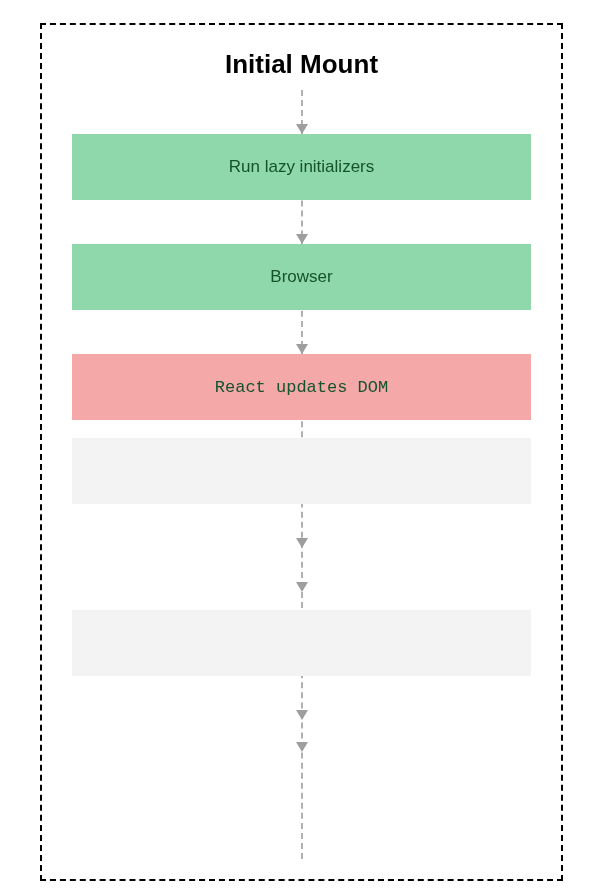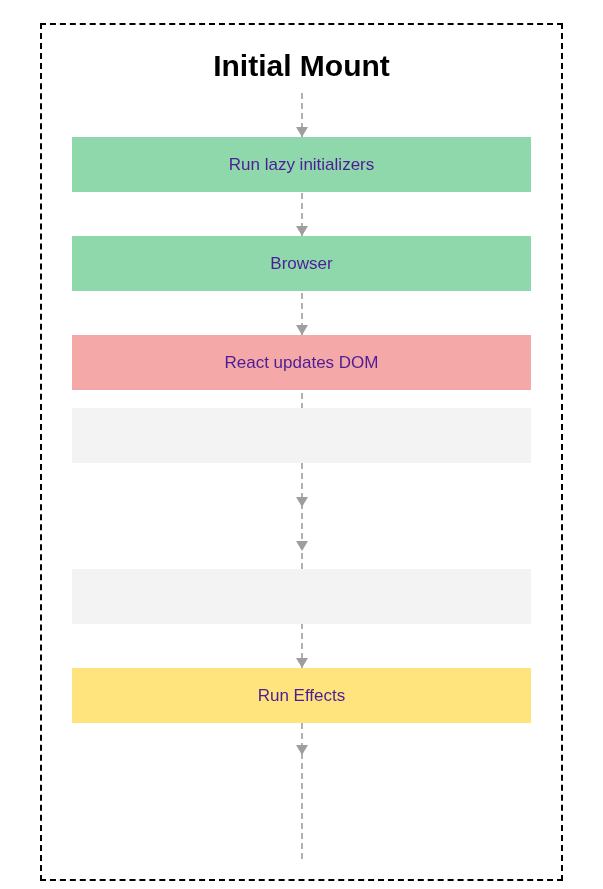--- a/index.html
+++ b/index.html
@@ -19,21 +19,21 @@
       border: 2px dashed #000;
       width: 100%;
       height: 100%;
       padding: 24px 30px 20px 30px;
       position: relative;
       display: flex;
       flex-direction: column;
       align-items: center;
     }
     .title {
-      font-size: 30px;
+      font-size: 26px;
       font-weight: 700;
       color: #000;
       margin-bottom: 10px;
       text-align: center;
     }
     .flow-area {
       position: relative;
       width: 100%;
       flex: 1;
       display: flex;
@@ -45,34 +45,35 @@
       left: 50%;
       transform: translateX(-50%);
       top: 0;
       bottom: 0;
       width: 0;
       border-left: 2px dashed #b0b0b0;
       z-index: 0;
     }
     .box {
       width: 100%;
-      height: 55px;
+      height: 66px;
       display: flex;
       align-items: center;
       justify-content: center;
       font-size: 17px;
-      color: #4c1d95;
+      color: #14532d;
       position: relative;
       z-index: 2;
     }
     .box-green {
       background-color: #8fd8ac;
     }
     .box-red {
       background-color: #f4a8a8;
+      font-family: Liberation Mono, monospace;
     }
     .box-gray {
       background-color: #f3f3f3;
     }
     .box-yellow {
       background-color: #ffe37d;
     }
     .arrow-head {
       position: relative;
       z-index: 1;
@@ -158,21 +159,18 @@
     <div class="spacer-sm"></div>
 
     <div class="box box-gray">
       <span></span>
     </div>
 
     <div class="arrow-section">
       <div class="arrow-head"></div>
     </div>
 
-    <div class="box box-yellow">
-      <span>Run Effects</span>
-    </div>
 
     <div class="arrow-section-last">
       <div class="arrow-head"></div>
     </div>
   </div>
 </div>
 
 </body></html>

